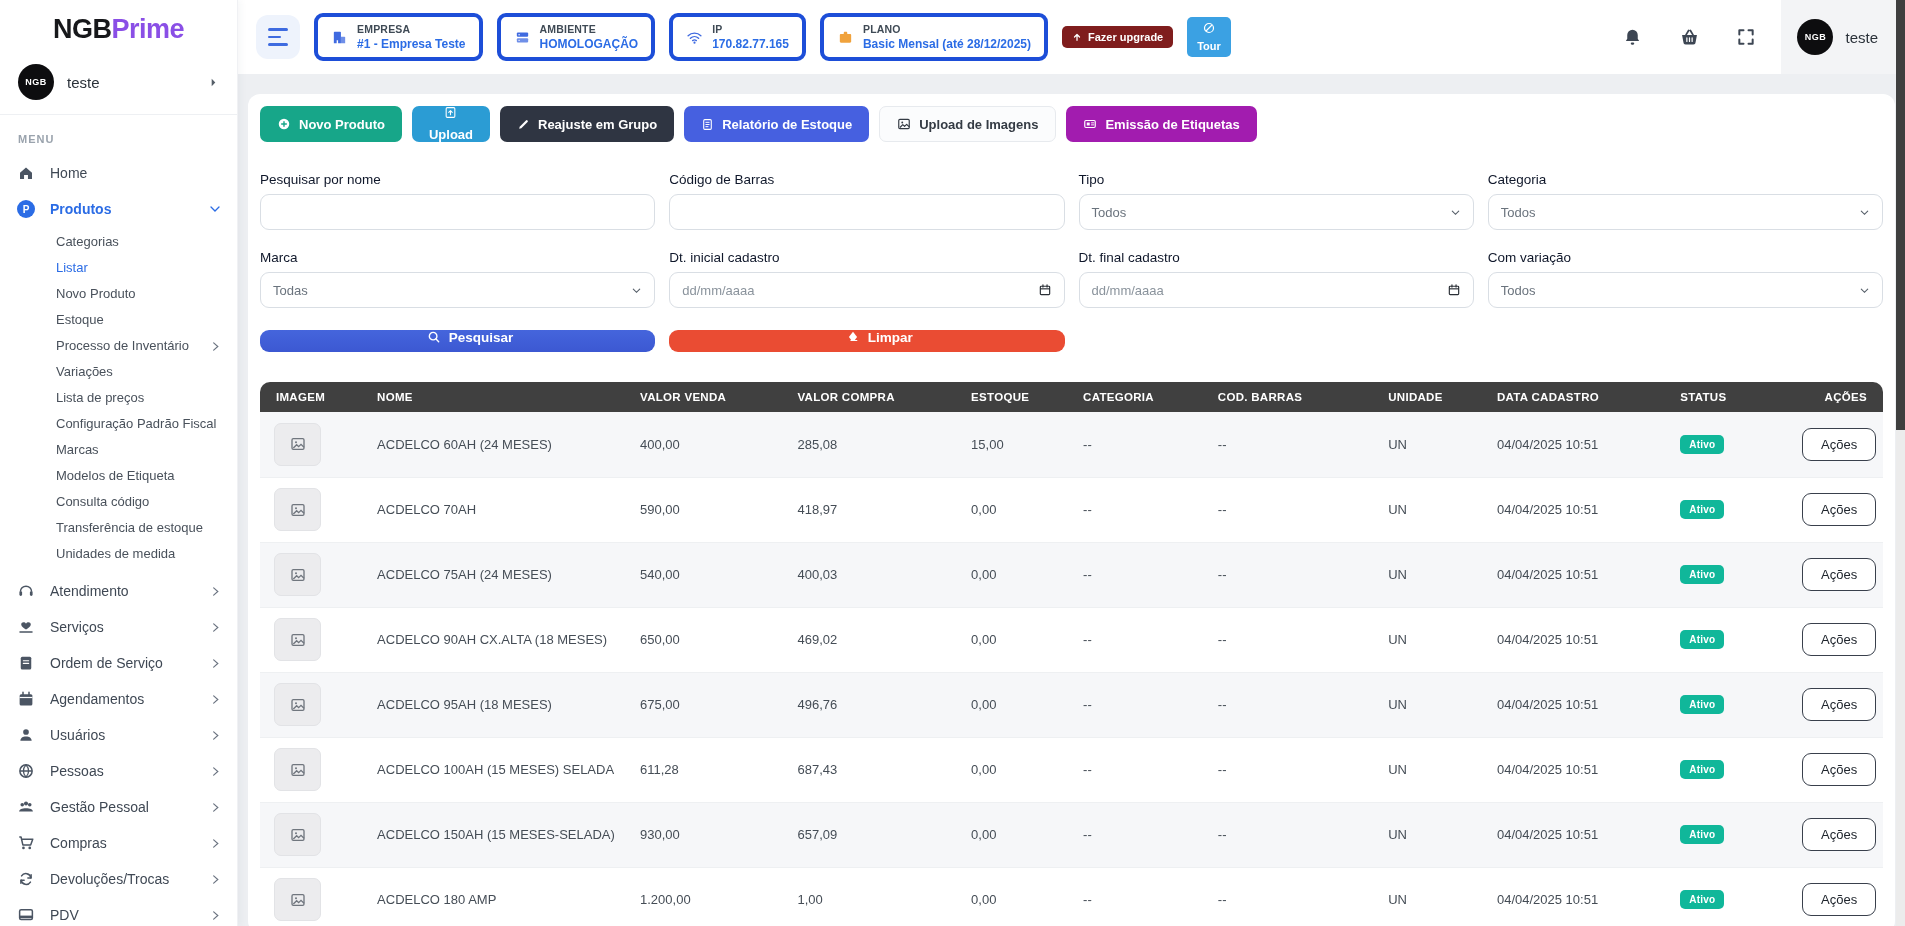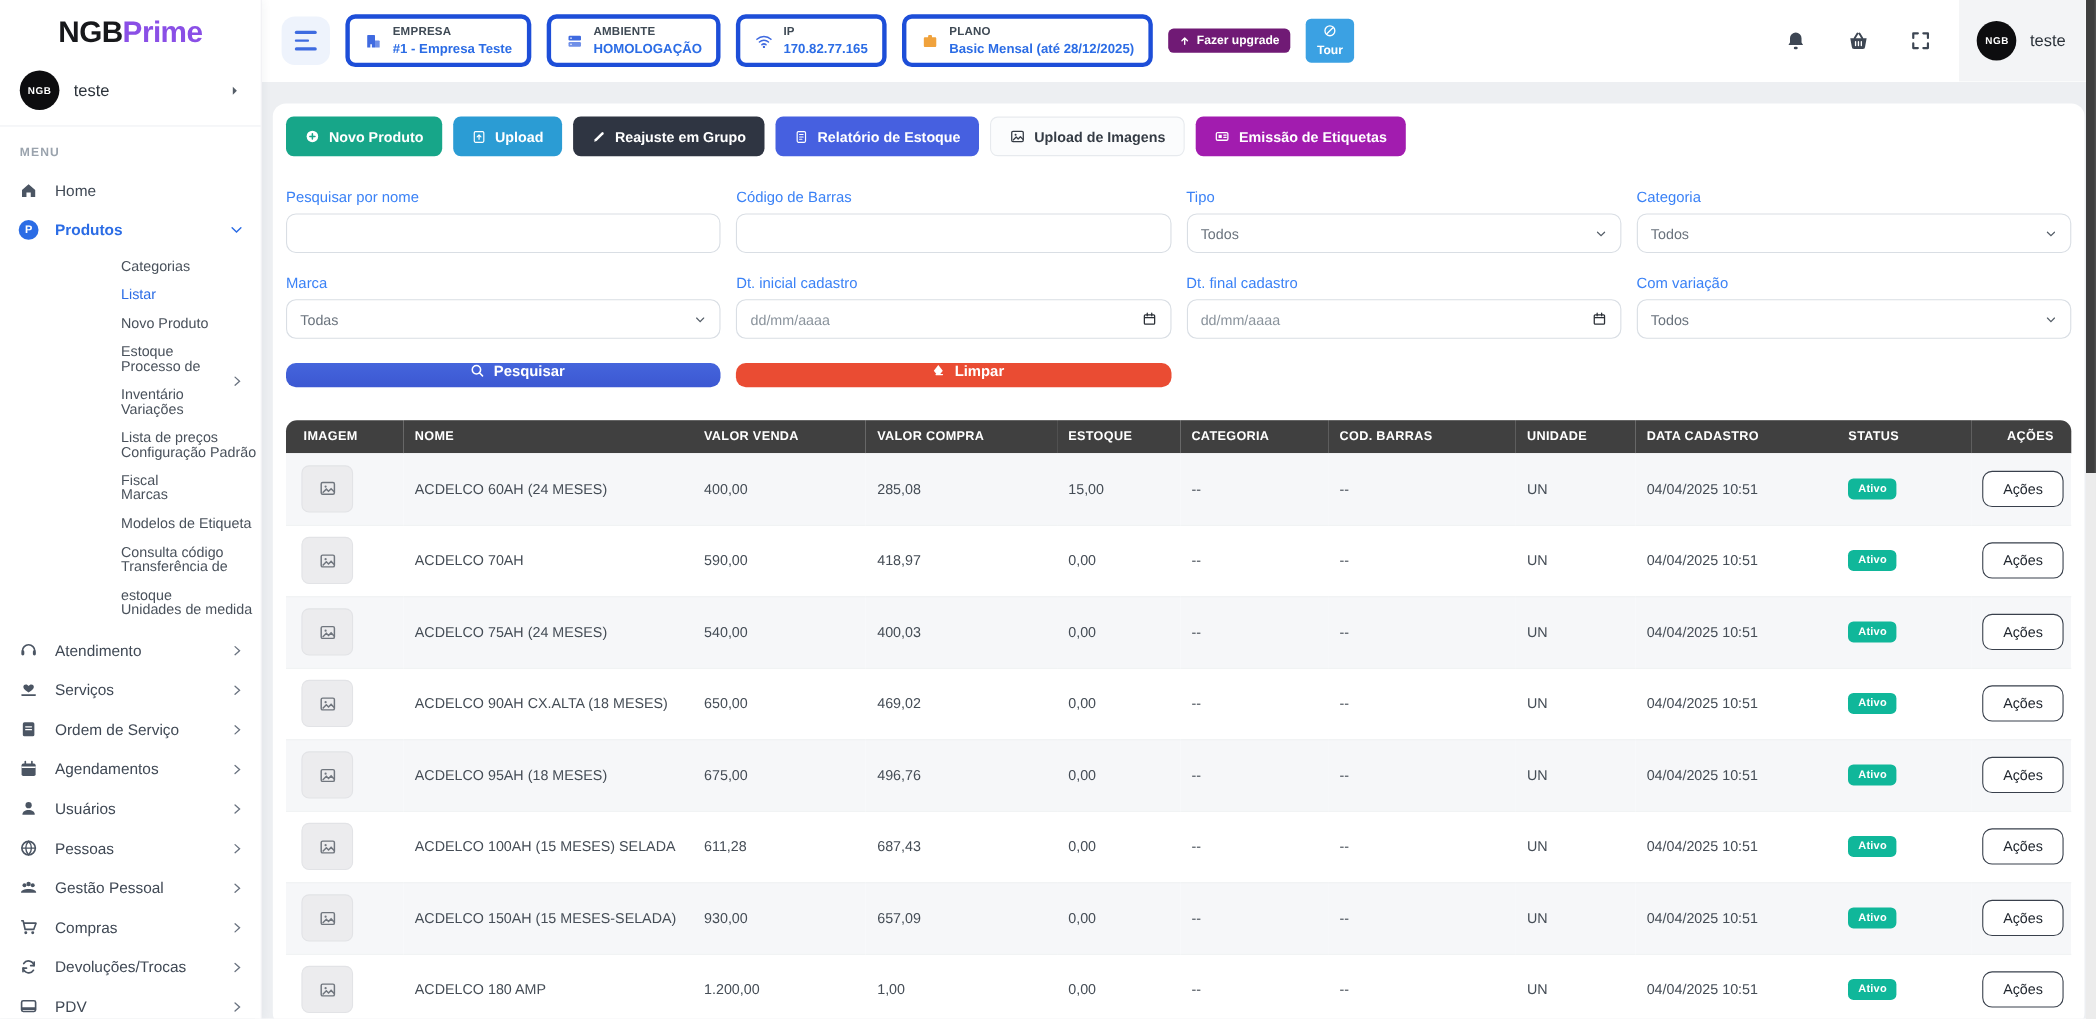--- a/index.html
+++ b/index.html
@@ -27,65 +27,65 @@
   .menu-label { font-size:11px; font-weight:700; color:#9aa3ad; letter-spacing:1px; padding:18px 18px 10px 18px; }
   .nav-item { display:flex; align-items:center; gap:14px; height:36px; padding:0 16px; font-size:14px; color:#3f4854; cursor:pointer; }
   .nav-item .ic { width:20px; display:flex; justify-content:center; color:#4b5563; }
   .nav-item .lbl { flex:1; }
   .nav-item.active, .nav-item.active .ic { color:#2b6ce5; }
   .p-circle { width:18px; height:18px; border-radius:50%; background:#2b6ce5; color:#fff; font-size:10px; font-weight:800;
     display:flex; align-items:center; justify-content:center; }
   .chev { color:#6a7380; display:flex; }
   .nav-item.active .chev { color:#2b6ce5; }
   .sub-list { padding:2px 0 6px 0; }
-  .sub-item { height:26px; line-height:26px; padding-left:76px; font-size:13px; color:#49515b; cursor:pointer;
-    display:flex; align-items:center;margin-left:34px; }
+  .sub-item { height:26px; line-height:26px; padding-left:56px; font-size:13px; color:#49515b; cursor:pointer;
+    display:flex; align-items:center; }
   .sub-item .lbl { flex:1; }
   .sub-item.active { color:#2b6ce5; }
   .sub-item .chev { margin-right:16px; }
 
   
   .main { margin-left:238px; }
   .topbar {
     position:fixed; top:0; left:238px; right:9px; height:74px; background:#fff; z-index:20;
     display:flex; align-items:center; padding:0 14px 0 18px; gap:14px;
   }
   .burger { width:44px; height:44px; border-radius:12px; background:#eef3fc; display:flex; flex-direction:column;
     align-items:center; justify-content:center; gap:5px; cursor:pointer; }
   .burger i { display:block; height:2.5px; border-radius:2px; background:#3e6be0; }
   .burger i:nth-child(1){ width:20px; } .burger i:nth-child(2){ width:13px; align-self:flex-start; margin-left:12px; } .burger i:nth-child(3){ width:20px; }
   .badge-chip { display:flex; align-items:center; gap:9px; border:4px solid #1d4ed8; border-radius:9px; padding:6px 13px; background:#fff; }
   .badge-chip .txt { display:flex; flex-direction:column; gap:2px; }
   .badge-chip .b-label { font-size:10.5px; font-weight:700; color:#3f4a55; letter-spacing:.2px; }
   .badge-chip .b-value { font-size:12px; font-weight:700; color:#2b6ce5; }
   .pill { display:inline-flex; align-items:center; gap:6px; border-radius:5px; color:#fff; font-size:11px; font-weight:700;
     padding:5px 10px; cursor:pointer; }
-  .pill.upgrade { background:#701a75; }
+  .pill.upgrade { background:#7f1d1d; }
   .pill.tour { background:#3ba1e3;flex-direction:column; }
   .top-spacer { flex:1; }
   .top-ic { color:#3d4653; cursor:pointer; margin:0 11px; }
   .user-chip { height:74px; display:flex; align-items:center; gap:12px; background:#f3f4f6; padding:0 18px 0 16px; margin-right:-14px; cursor:pointer; }
   .user-chip .cname { font-size:15px; color:#2b323a; }
 
   
   .content { padding:94px 10px 0 10px; }
   .card { background:#fff; border-radius:12px; padding:12px 12px 0 12px; min-height:830px; }
 
   .toolbar { display:flex; gap:10px; margin-bottom:30px; flex-wrap:nowrap; }
   .tb-btn { height:36px; display:inline-flex; align-items:center; gap:8px; border:none; border-radius:7px;
     padding:0 17px; font-size:13px; font-weight:700; color:#fff; cursor:pointer; font-family:inherit; }
   .tb-btn.teal { background:#17a689; }
-  .tb-btn.blue { background:#2b9cd4; }
+  .tb-btn.blue { background:#2b9cd4;flex-direction:column; }
   .tb-btn.dark { background:#2f3542; }
   .tb-btn.indigo { background:#4660e0; }
   .tb-btn.light { background:#fbfcfd; color:#343b44; border:1px solid #e7eaee; }
   .tb-btn.gray { background:#a21caf; }
 
   .filters { display:grid; grid-template-columns:repeat(4,1fr); column-gap:14px; row-gap:20px; }
-  .f-label { font-size:13.5px; color:#3b82f6; margin-bottom:7px; }
+  .f-label { font-size:13.5px; color:#0f172a; margin-bottom:7px; }
   .f-input { height:36px; width:100%; border:1px solid #d9dee4; border-radius:9px; background:#fff; padding:0 12px;
     font-size:13px; color:#3c444e; font-family:inherit; outline:none; }
   .f-select, .f-date { height:36px; border:1px solid #d9dee4; border-radius:9px; background:#fff; padding:0 12px;
     display:flex; align-items:center; font-size:13px; color:#6a737d; cursor:pointer; }
   .f-select .val, .f-date .ph { flex:1; }
   .f-date .ph { color:#8a939c; }
   .f-select .sel-chev { color:#555e68; }
   .f-date .cal { color:#2a2f36; }
 
   .actions-row { display:grid; grid-template-columns:repeat(4,1fr); column-gap:14px; margin:22px 0 30px 0; }

